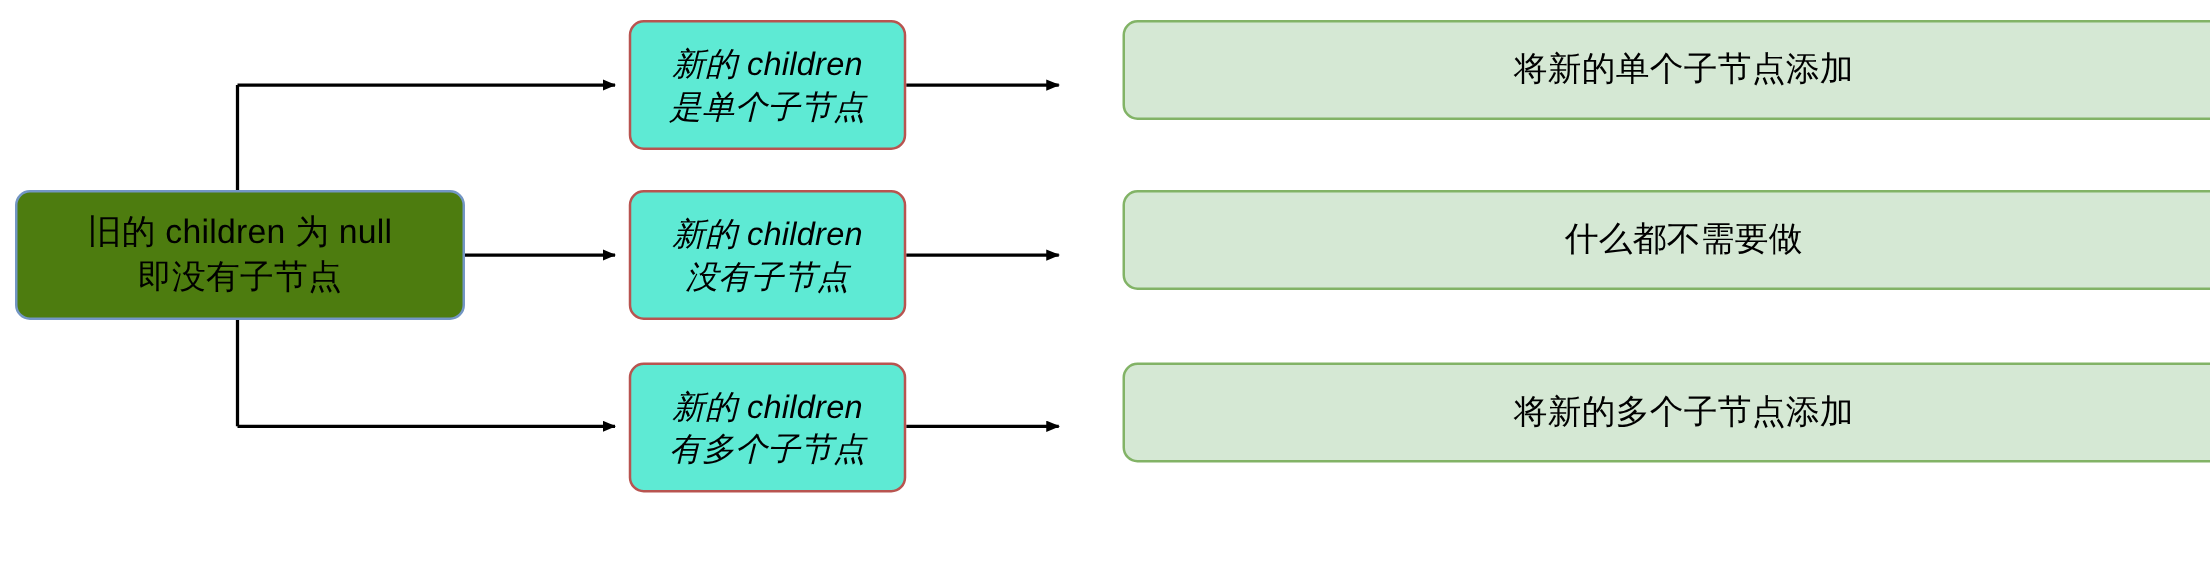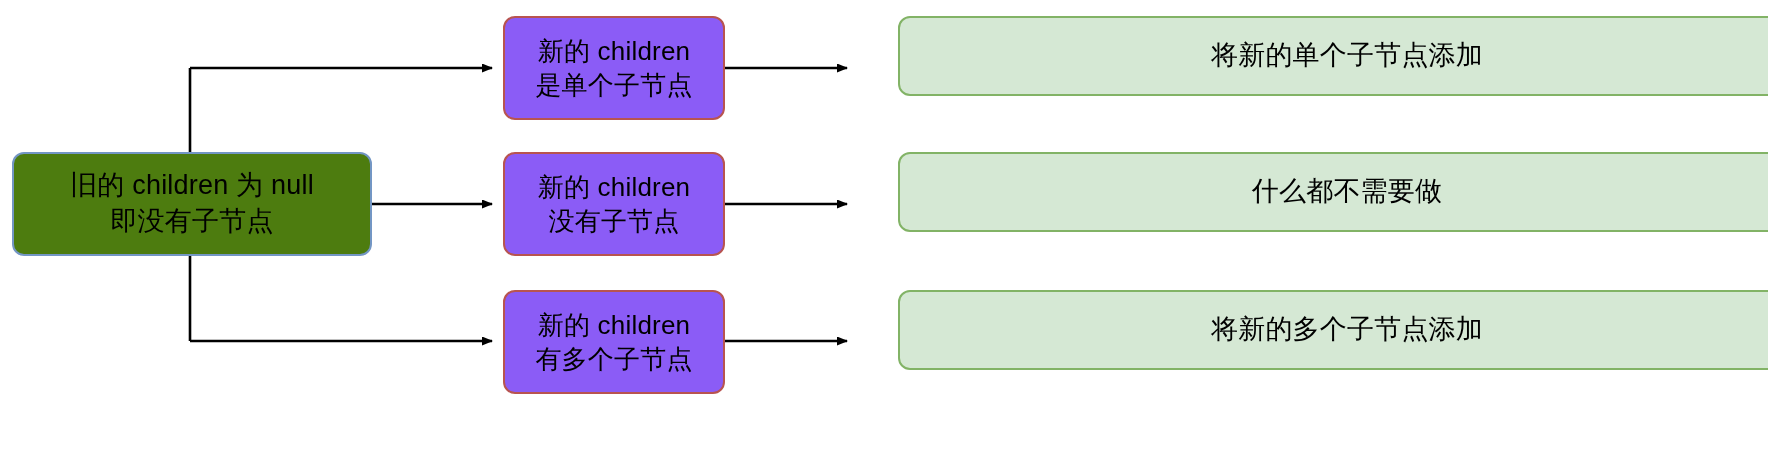--- a/index.html
+++ b/index.html
@@ -38,22 +38,23 @@
     color: #000000;
     line-height: 1.32;
     letter-spacing: 0.2px;
     white-space: pre-line;
   }
   .node-blue {
     background: #4d7c0f;
     border-color: #7396c4;
   }
   .node-pink {
-    background: #8b5cf6;
+    background: #5eead4;
     border-color: #b85450;
+    font-style: italic;
   }
   .node-green {
     background: #d5e8d4;
     border-color: #82b366;
   }
   .n-source {
     left: 12px;
     top: 152px;
     width: 360px;
     height: 104px;

